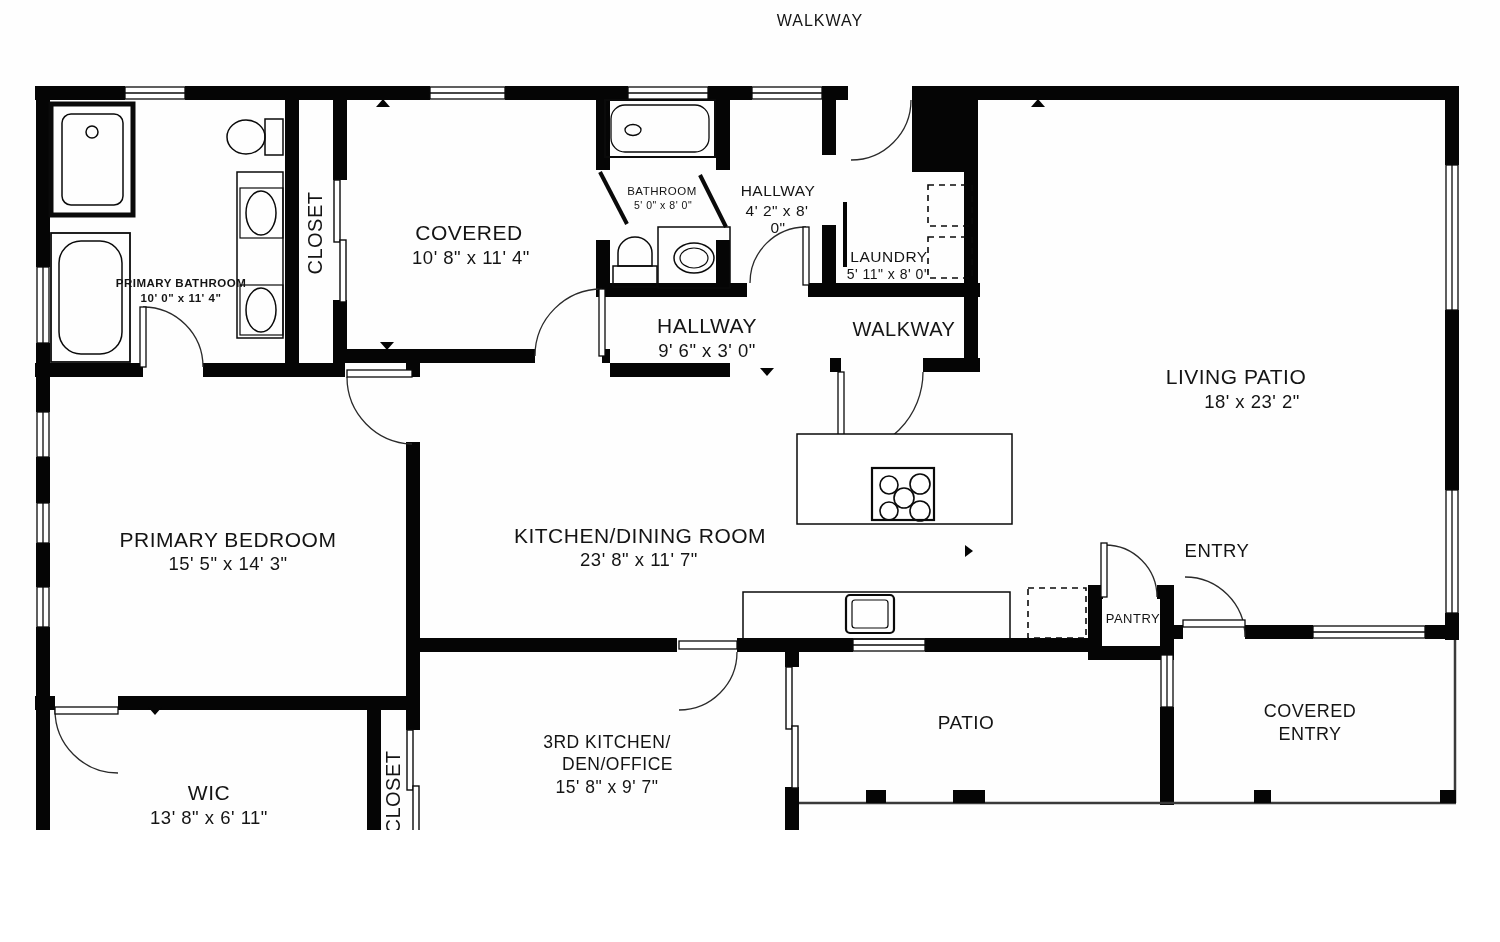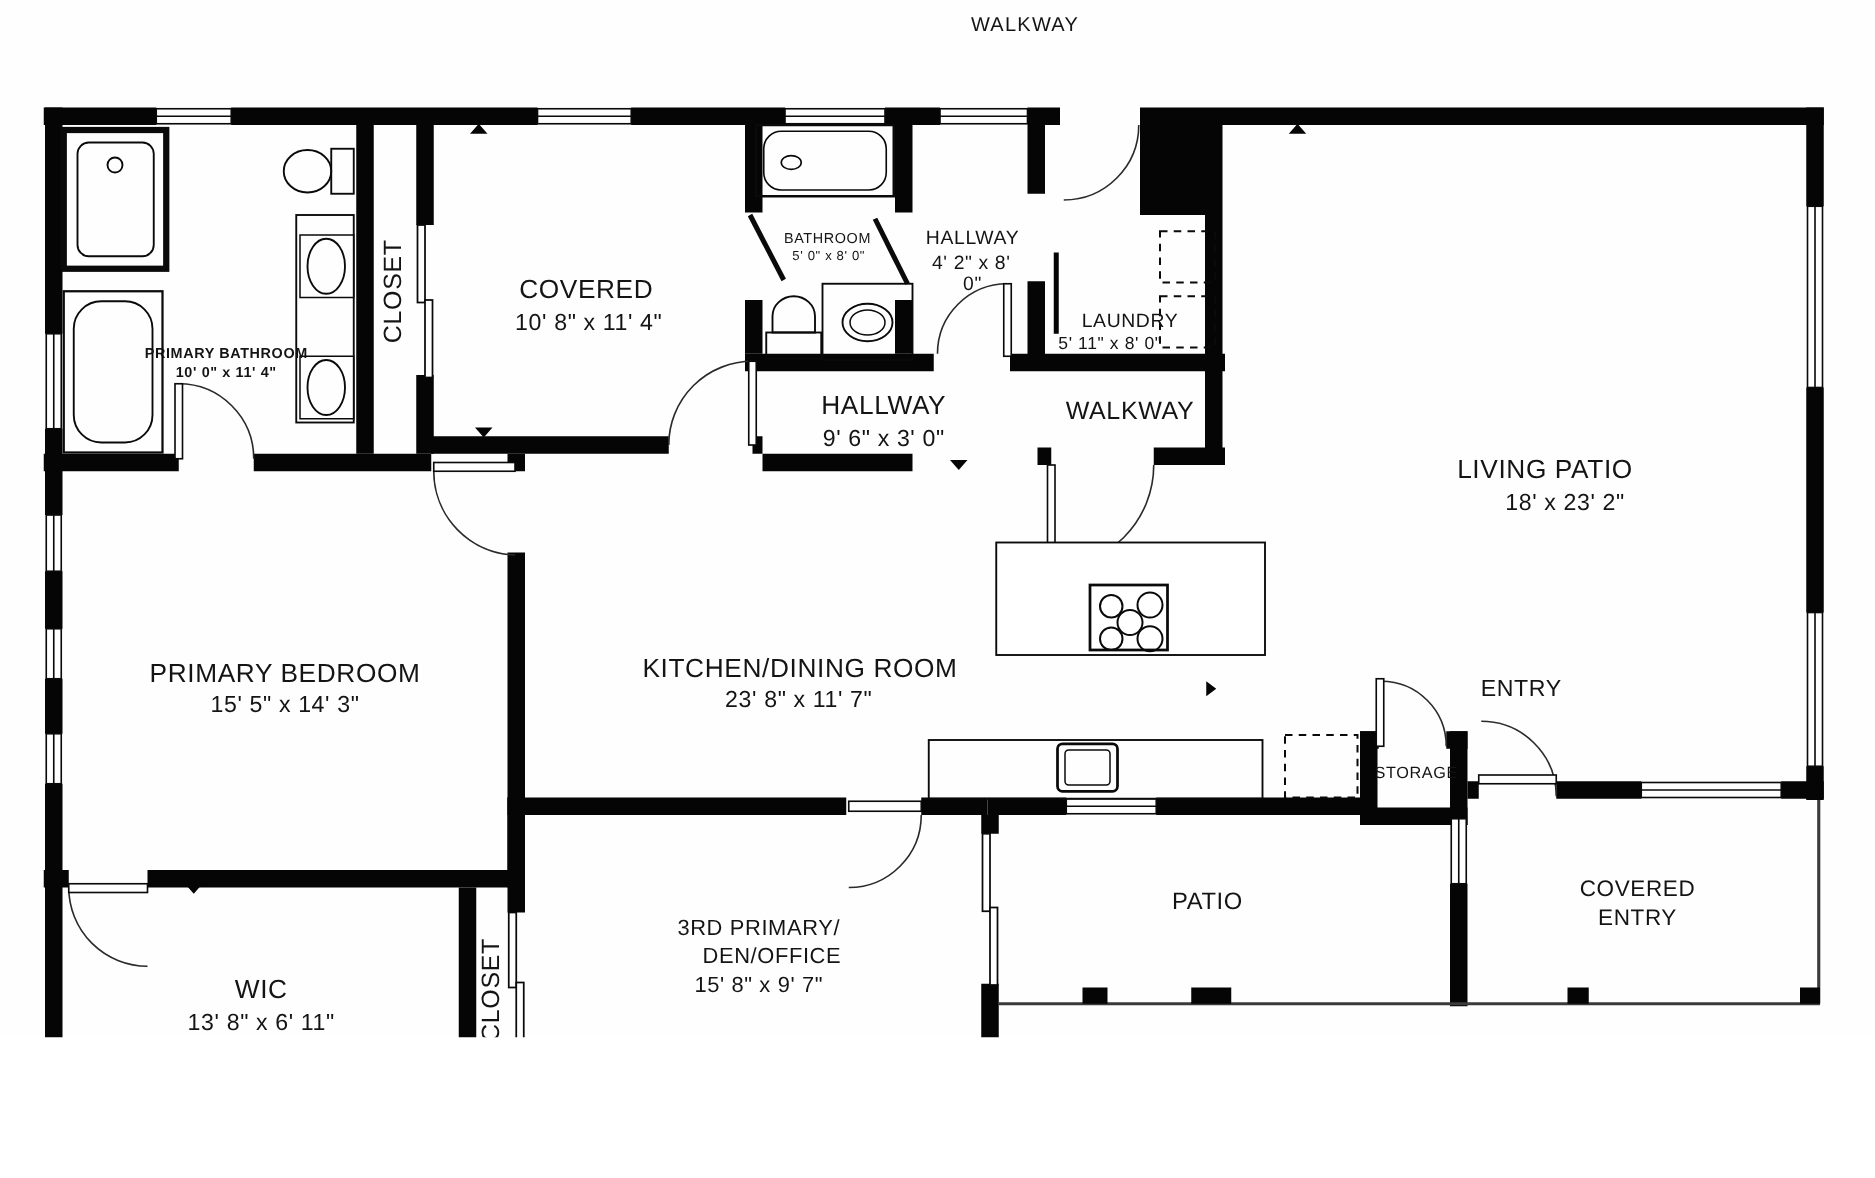--- a/index.html
+++ b/index.html
@@ -15,21 +15,21 @@
   .p-pbath-n{left:181px;top:284px;font-size:11.5px;font-weight:600;}
   .p-pbath-d{left:181px;top:299px;font-size:11.5px;font-weight:600;}
   .p-closet-u{left:315px;top:233px;font-size:20px;}
   .p-bed-n{left:469px;top:232px;font-size:21px;}
   .p-bed-d{left:471px;top:258px;font-size:18.5px;}
   .p-bath-n{left:662px;top:192px;font-size:11.5px;}
   .p-bath-d{left:663px;top:205px;font-size:10.5px;}
   .p-hallu-n{left:778px;top:191px;font-size:15.5px;}
   .p-hallu-d1{left:777px;top:211px;font-size:15.5px;}
   .p-hallu-d2{left:778px;top:228px;font-size:15.5px;}
-  .p-laun-n{left:889px;top:257px;font-size:15.5px;margin-left:15px;}
+  .p-laun-n{left:889px;top:257px;font-size:15.5px;}
   .p-laun-d{left:888px;top:274px;font-size:14px;}
   .p-pantry{left:904px;top:329px;font-size:20px;}
   .p-halll-n{left:707px;top:325px;font-size:21px;}
   .p-halll-d{left:707px;top:351px;font-size:18.5px;}
   .p-living-n{left:1236px;top:376px;font-size:21px;}
   .p-living-d{left:1252px;top:402px;font-size:18.5px;}
   .p-pbr-n{left:228px;top:539px;font-size:21px;}
   .p-pbr-d{left:228px;top:564px;font-size:18.5px;}
   .p-kit-n{left:640px;top:535px;font-size:21px;}
   .p-kit-d{left:639px;top:560px;font-size:18.5px;}
@@ -336,28 +336,28 @@
   <div class="lbl p-living-n">LIVING PATIO</div>
   <div class="lbl p-living-d">18' x 23' 2"</div>
 
   <div class="lbl p-pbr-n">PRIMARY BEDROOM</div>
   <div class="lbl p-pbr-d">15' 5" x 14' 3"</div>
 
   <div class="lbl p-kit-n">KITCHEN/DINING ROOM</div>
   <div class="lbl p-kit-d">23' 8" x 11' 7"</div>
 
   <div class="lbl p-entry">ENTRY</div>
-  <div class="lbl p-storage">STORAGE</div>
+  <div class="lbl p-storage">PANTRY</div>
 
   <div class="lbl p-wic-n">WIC</div>
   <div class="lbl p-wic-d">13' 8" x 6' 11"</div>
 
   <div class="lbl vert p-closet-l">CLOSET</div>
 
-  <div class="lbl p-3bd-1">3RD PRIMARY/</div>
+  <div class="lbl p-3bd-1">3RD KITCHEN/</div>
   <div class="lbl p-3bd-2">DEN/OFFICE</div>
   <div class="lbl p-3bd-d">15' 8" x 9' 7"</div>
 
   <div class="lbl p-patio">PATIO</div>
 
   <div class="lbl p-cov-1">COVERED</div>
   <div class="lbl p-cov-2">ENTRY</div>
 
   <div class="lbl p-floorplan">FLOOR PLAN</div>
 </div>

